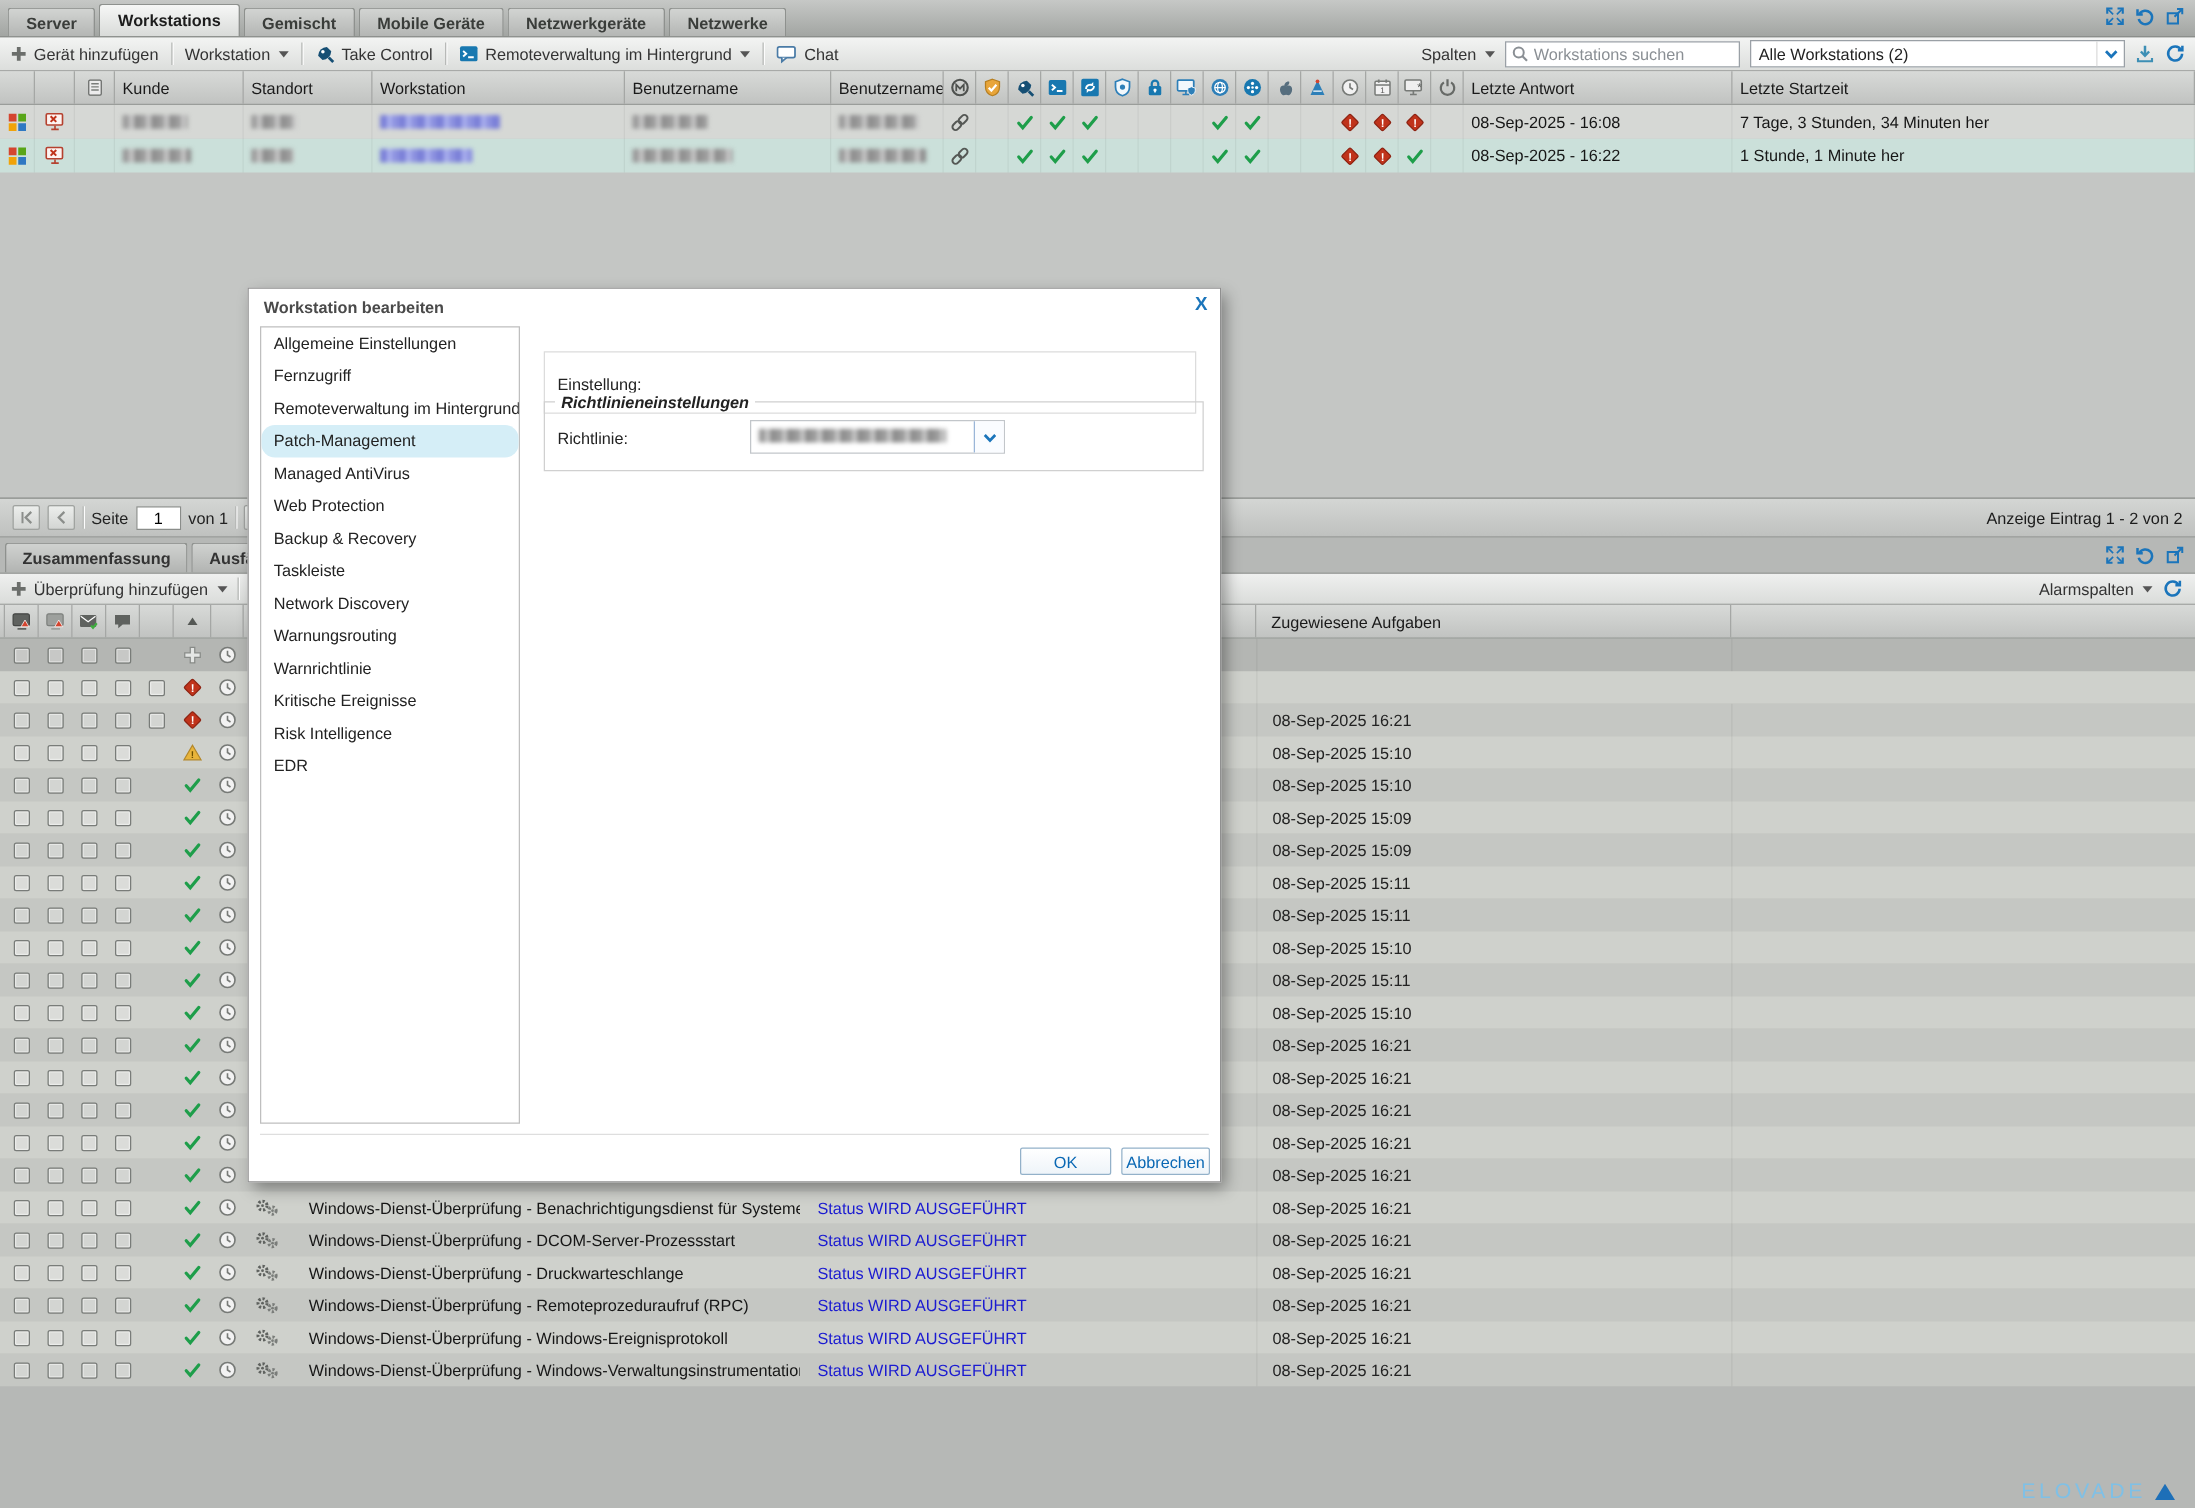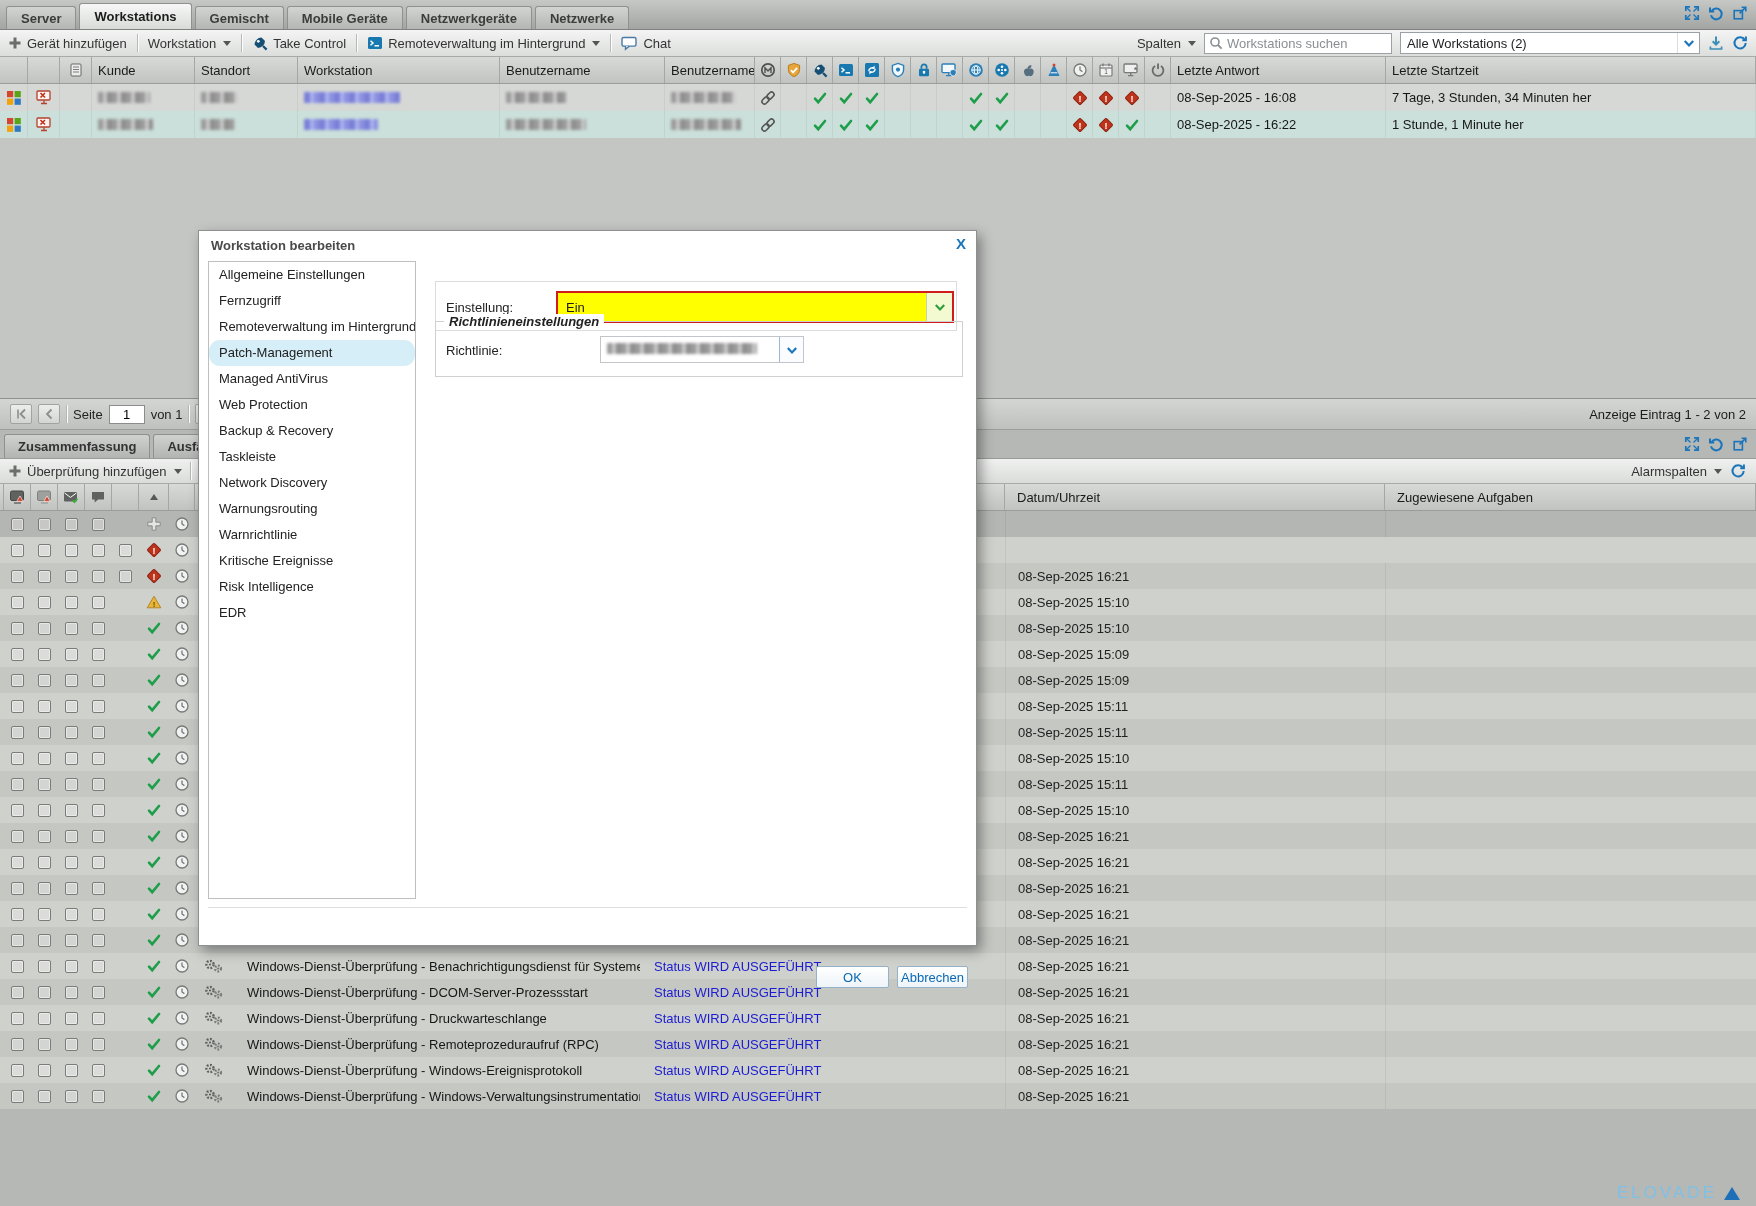--- a/index.html
+++ b/index.html
@@ -100,21 +100,21 @@
   .combo-red .cval { padding-left:8px; color:#1c1c1c; flex:1; }
   .combo-red .cbtn { width:26px; height:100%; background:#f3fad2; border-left:1px solid #c9d69a; display:flex; align-items:center; justify-content:center; }
   .dlg-fieldset { position:absolute; left:236px; top:90px; width:528px; height:56px; border:1px solid #d0d0d0; }
   .dlg-fieldset .legend { position:absolute; left:8px; top:-8px; background:#fff; padding:0 5px; font-weight:bold; color:#222;font-style:italic; }
   .dlg-fieldset .flabel { position:absolute; left:10px; top:0; height:56px; display:flex; align-items:center; color:#222; }
   .combo-plain { position:absolute; left:164px; top:14px; width:204px; height:27px; border:1px solid #c2c6ca; background:#fff; display:flex; align-items:center; }
   .combo-plain .cval { flex:1; padding-left:6px; }
   .combo-plain .cbtn { width:24px; height:100%; border-left:1px solid #9ab6d8; background:#fafcff; display:flex; align-items:center; justify-content:center; }
   .dlg-footer { position:absolute; left:9px; right:9px; top:676px; border-top:1px solid #dedede; }
   .dlg-btn { position:absolute; top:687px; height:22px; border:1px solid #93b1c9; background:linear-gradient(#ffffff,#eef4f9);
-    color:#0a68b4; display:flex; align-items:center; justify-content:center; border-radius:2px;margin-top:48px; }
+    color:#0a68b4; display:flex; align-items:center; justify-content:center; border-radius:2px; }
   .dlg-btn.ok { left:617px; width:73px; }
   .dlg-btn.cancel { left:698px; width:71px; }
 
   
   .brand { position:absolute; right:16px; top:1183px; display:flex; align-items:center; gap:7px; }
   .brand .word { color:#7fc0e6; font-size:17px; letter-spacing:3px; font-weight:normal;text-align:right; }
   .brand .tri { width:0; height:0; border-left:8px solid transparent; border-right:8px solid transparent; border-bottom:13px solid #1d6fb8; }
 
   svg { display:block; }
 </style>
@@ -680,21 +680,20 @@
       <div></div>
       <div>
         <svg width="10" height="8" viewBox="0 0 10 8" xmlns="http://www.w3.org/2000/svg">
           <path d="M5 1l4 6H1z" fill="#555855"></path>
         </svg>
       </div>
       <div></div>
       <div></div>
       <div></div>
       <div></div>
-      <div class="lbl">Datum/Uhrzeit</div>
       <div class="lbl">Zugewiesene Aufgaben</div>
     </div>
   <div class="lowbody" id="lower-rows">
       <div class="lowgrid lrow first">
         <div></div>
         <div>
           <span class="cb"></span>
         </div>
         <div>
           <span class="cb"></span>
@@ -1542,28 +1541,20 @@
         <div class="nav-item">Network Discovery</div>
         <div class="nav-item">Warnungsrouting</div>
         <div class="nav-item">Warnrichtlinie</div>
         <div class="nav-item">Kritische Ereignisse</div>
         <div class="nav-item">Risk Intelligence</div>
         <div class="nav-item">EDR</div>
       </div>
 
     <div class="dlg-panel">
       <div class="plabel">Einstellung:</div>
-      <div class="combo-red">
-        <span class="cval">Ein</span>
-        <span class="cbtn">
-            <svg width="14" height="14" viewBox="0 0 14 14" xmlns="http://www.w3.org/2000/svg">
-              <path d="M2.8 5l4.2 4.4L11.2 5" fill="none" stroke="#2f9e3e" stroke-width="2.2"></path>
-            </svg>
-          </span>
-      </div>
     </div>
 
     <div class="dlg-fieldset">
       <div class="legend">Richtlinieneinstellungen</div>
       <div class="flabel">Richtlinie:</div>
       <div class="combo-plain">
         <span class="cval"><span class="rdx" style="width:150px;"></span></span>
         <span class="cbtn">
             <svg width="14" height="14" viewBox="0 0 14 14" xmlns="http://www.w3.org/2000/svg">
               <path d="M2.8 5l4.2 4.4L11.2 5" fill="none" stroke="#1b75bb" stroke-width="2.2"></path>

